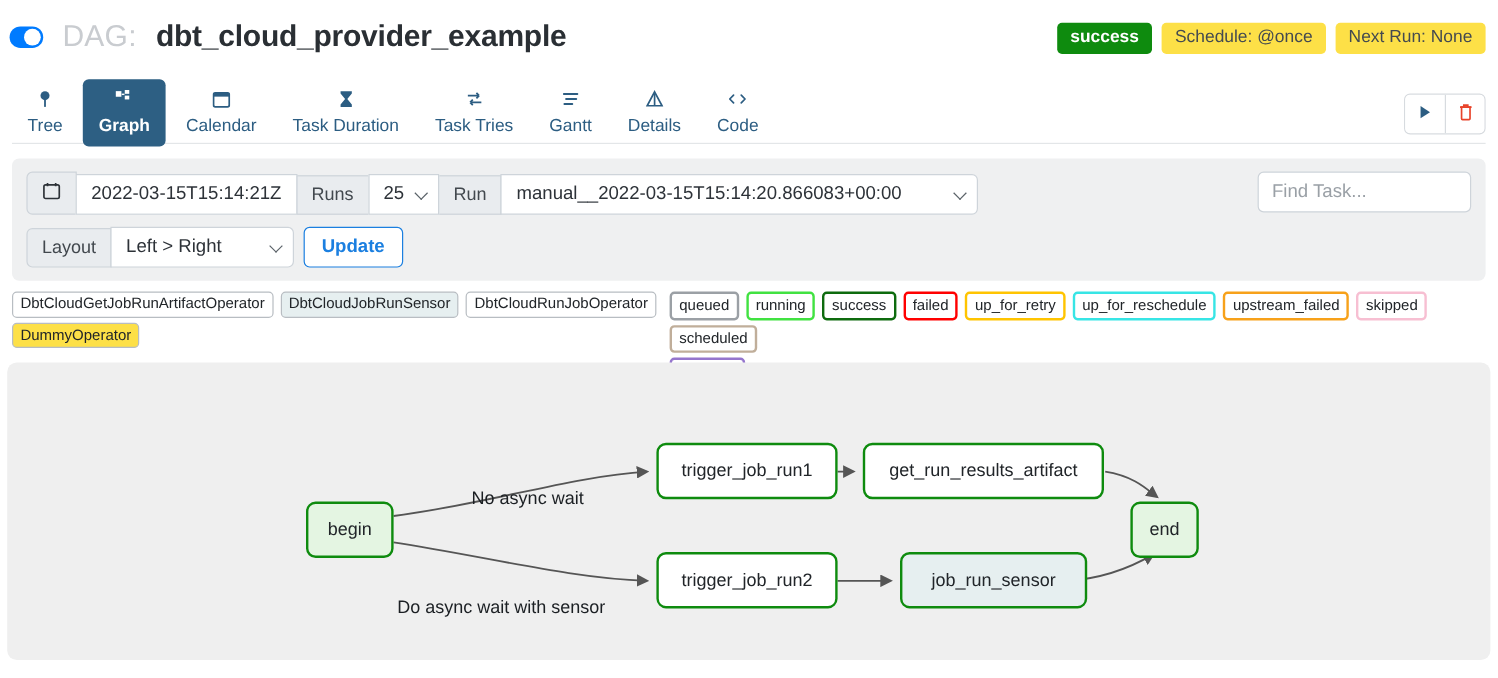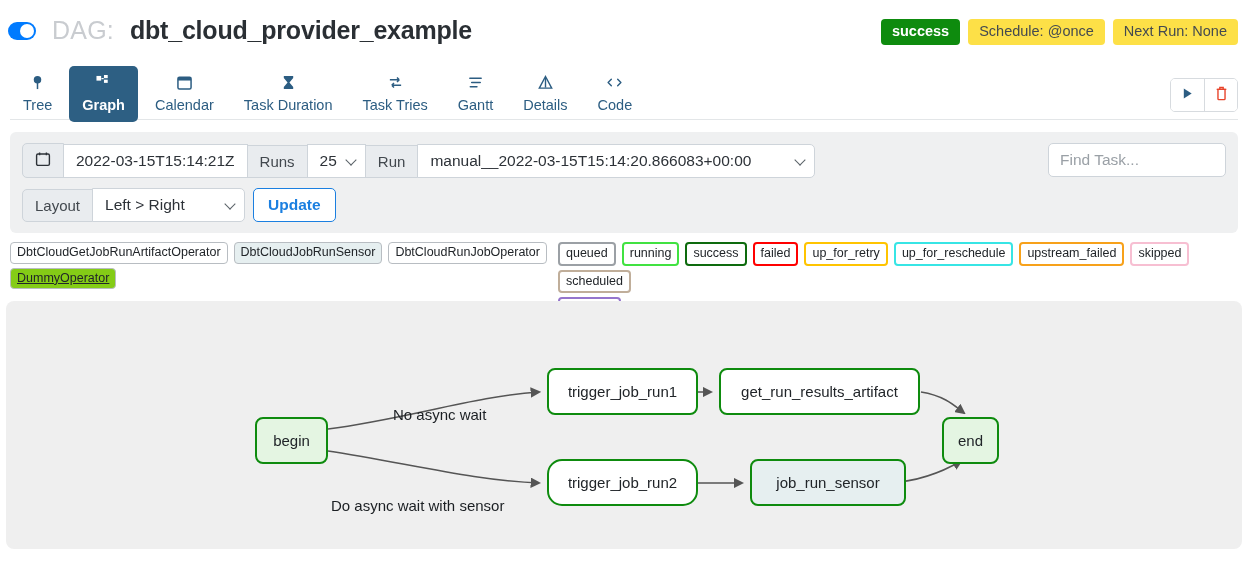--- a/index.html
+++ b/index.html
@@ -318,21 +318,21 @@
       <div class="ctl sel" style="min-width:153px;">Left &gt; Right</div>
     </div>
     <div class="btn-update">Update</div>
   </div>
 
   <div class="find-task">Find Task...</div>
 </div>
 
 <div class="legends">
   <div class="operator-legend">
-    <span class="legend-chip">DbtCloudGetJobRunArtifactOperator</span><span class="legend-chip" style="background:#e6eff0;">DbtCloudJobRunSensor</span><span class="legend-chip">DbtCloudRunJobOperator</span><br><span class="legend-chip" style="background:#84cc16;text-decoration:underline;">DummyOperator</span>
+    <span class="legend-chip">DbtCloudGetJobRunArtifactOperator</span><span class="legend-chip" style="background:#e6eff0;">DbtCloudJobRunSensor</span><span class="legend-chip">DbtCloudRunJobOperator</span><br><span class="legend-chip" style="background:#fde047;">DummyOperator</span>
   </div>
 
   <div class="state-legend">
     <span class="state-chip" style="border-color:#9ba0a5;">queued</span><span class="state-chip" style="border-color:#41e241;">running</span><span class="state-chip" style="border-color:#0e6b0e;">success</span><span class="state-chip" style="border-color:#ff0000;">failed</span><span class="state-chip" style="border-color:#ffc400;">up_for_retry</span><span class="state-chip" style="border-color:#37e5e5;">up_for_reschedule</span><span class="state-chip" style="border-color:#f7a11a;">upstream_failed</span><span class="state-chip" style="border-color:#f7bfd2;">skipped</span><span class="state-chip" style="border-color:#c0ae9a;">scheduled</span><br><span class="state-chip" style="border-color:#9575cd;">deferred</span><span class="state-chip plain">no_status</span>
   </div>
 </div>
 
 <div class="canvas">
 
 
@@ -354,21 +354,21 @@
 
   <div class="node green" style="left:249px; top:116px; width:73px; height:47px;">
     <span>begin</span>
   </div>
   <div class="node" style="left:541px; top:67px; width:151px; height:47px;">
     <span>trigger_job_run1</span>
   </div>
   <div class="node" style="left:713px; top:67px; width:201px; height:47px;">
     <span>get_run_results_artifact</span>
   </div>
-  <div class="node" style="left:541px; top:158px; width:151px; height:47px;border-radius:15px;">
+  <div class="node" style="left:541px; top:158px; width:151px; height:47px;">
     <span>trigger_job_run2</span>
   </div>
   <div class="node sensor" style="left:744px; top:158px; width:156px; height:47px;">
     <span>job_run_sensor</span>
   </div>
   <div class="node green" style="left:936px; top:116px; width:57px; height:47px;">
     <span>end</span>
   </div>
 
   <div class="edge-label" style="left:387px; top:105px;">No async wait</div>

